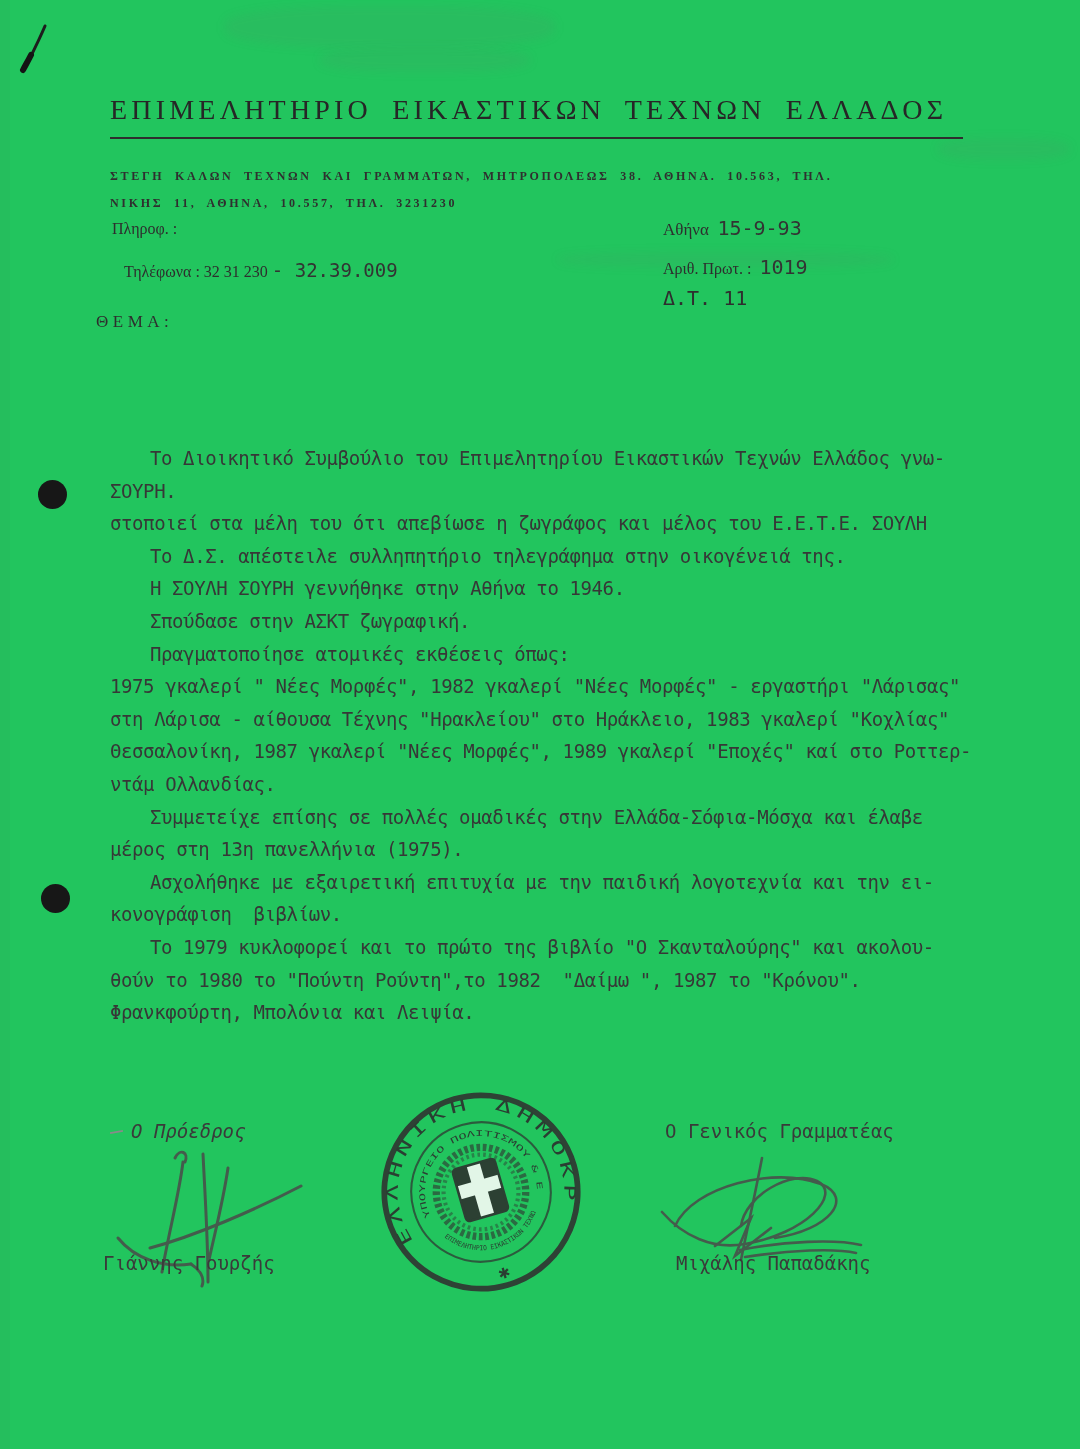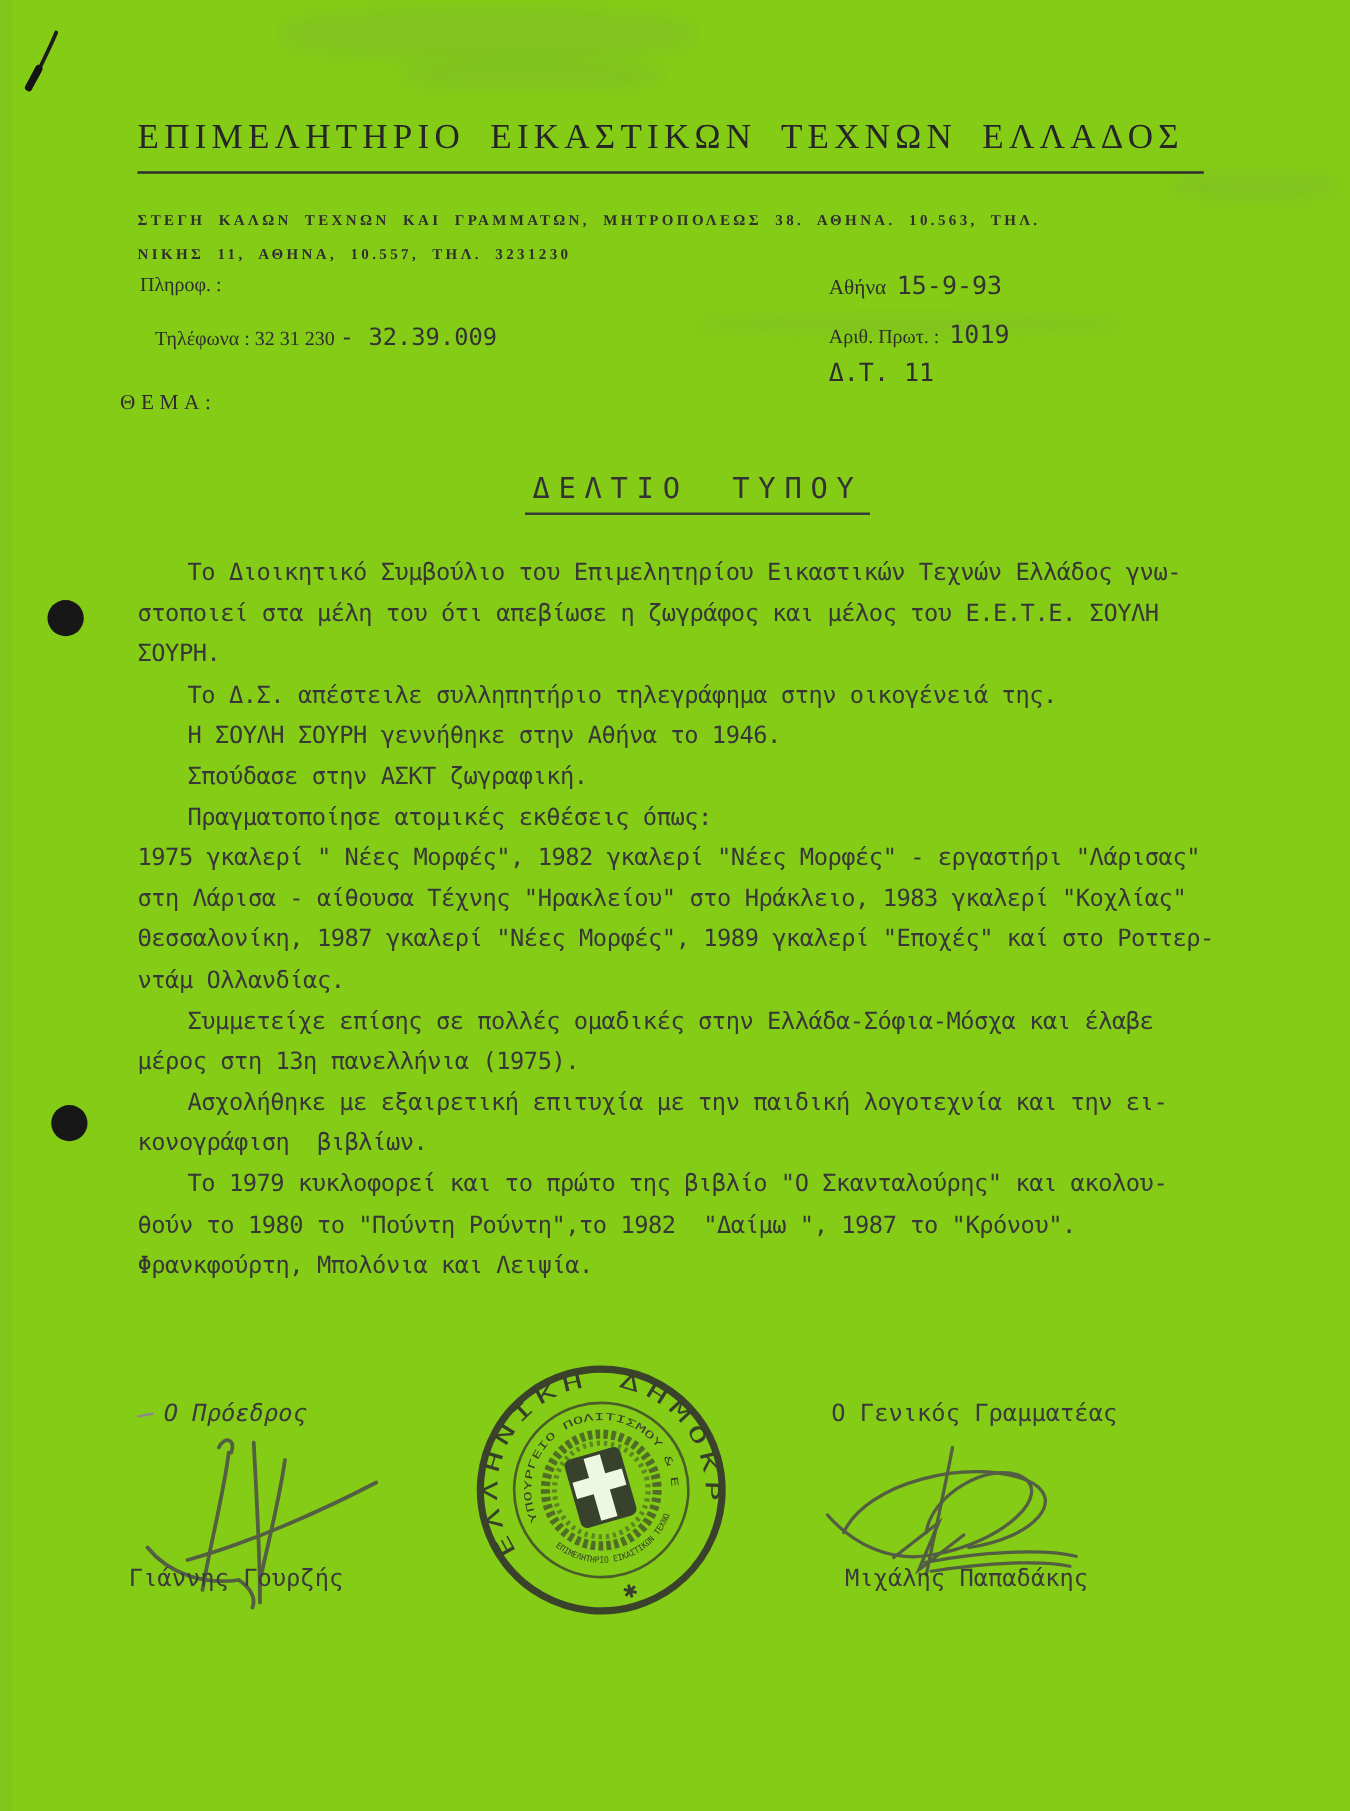--- a/index.html
+++ b/index.html
@@ -1,16 +1,16 @@
 <!DOCTYPE html>
 <html><head>
 <meta charset="utf-8">
 <style>
   html,body{margin:0;padding:0;background:#9a9a9a;}
-  .page{position:relative;width:1080px;height:1449px;margin:0 auto;background:#84cc16;overflow:hidden;
+  .page{position:relative;width:1080px;height:1449px;margin:0 auto;background:#22c55e;overflow:hidden;
         color:#2e2e2e;}
   .serif{font-family:"Liberation Serif","DejaVu Serif",serif;}
   .mono{font-family:"DejaVu Sans Mono",monospace;}
 
   
   .edge-band{position:absolute;left:0;top:0;width:10px;height:1449px;background:rgba(90,90,90,.06);}
   .smudge{position:absolute;background:rgba(110,110,110,.09);filter:blur(5px);border-radius:40%;}
   .punch-dot{position:absolute;width:29px;height:29px;border-radius:50%;background:#171717;}
   .pen-mark{position:absolute;left:12px;top:22px;}
 
@@ -96,28 +96,25 @@
   </div>
   <div class="protocol-row serif">
     <span>Αριθ. Πρωτ. :</span>&nbsp;
     <span class="typed">1019</span>
   </div>
   <div class="dt-row mono">
     <span>Δ.Τ.</span>
     <span>11</span>
   </div>
 
-  <div class="press-title-wrap">
-    <span class="press-title mono">ΔΕΛΤΙΟ ΤΥΠΟΥ</span>
-  </div>
 
   <div class="body-text mono">
       <div class="body-line indent">Το Διοικητικό Συμβούλιο του Επιμελητηρίου Εικαστικών Τεχνών Ελλάδος γνω-</div>
+      <div class="body-line">ΣΟΥΡΗ.</div>
       <div class="body-line">στοποιεί στα μέλη του ότι απεβίωσε η ζωγράφος και μέλος του Ε.Ε.Τ.Ε. ΣΟΥΛΗ</div>
-      <div class="body-line">ΣΟΥΡΗ.</div>
       <div class="body-line indent">Το Δ.Σ. απέστειλε συλληπητήριο τηλεγράφημα στην οικογένειά της.</div>
       <div class="body-line indent">Η ΣΟΥΛΗ ΣΟΥΡΗ γεννήθηκε στην Αθήνα το 1946.</div>
       <div class="body-line indent">Σπούδασε στην ΑΣΚΤ ζωγραφική.</div>
       <div class="body-line indent">Πραγματοποίησε ατομικές εκθέσεις όπως:</div>
       <div class="body-line">1975 γκαλερί " Νέες Μορφές", 1982 γκαλερί "Νέες Μορφές" - εργαστήρι "Λάρισας"</div>
       <div class="body-line">στη Λάρισα - αίθουσα Τέχνης "Ηρακλείου" στο Ηράκλειο, 1983 γκαλερί "Κοχλίας"</div>
       <div class="body-line">Θεσσαλονίκη, 1987 γκαλερί "Νέες Μορφές", 1989 γκαλερί "Εποχές" καί στο Ροττερ-</div>
       <div class="body-line">ντάμ Ολλανδίας.</div>
       <div class="body-line indent">Συμμετείχε επίσης σε πολλές ομαδικές στην Ελλάδα-Σόφια-Μόσχα και έλαβε</div>
       <div class="body-line">μέρος στη 13η πανελλήνια (1975).</div>

